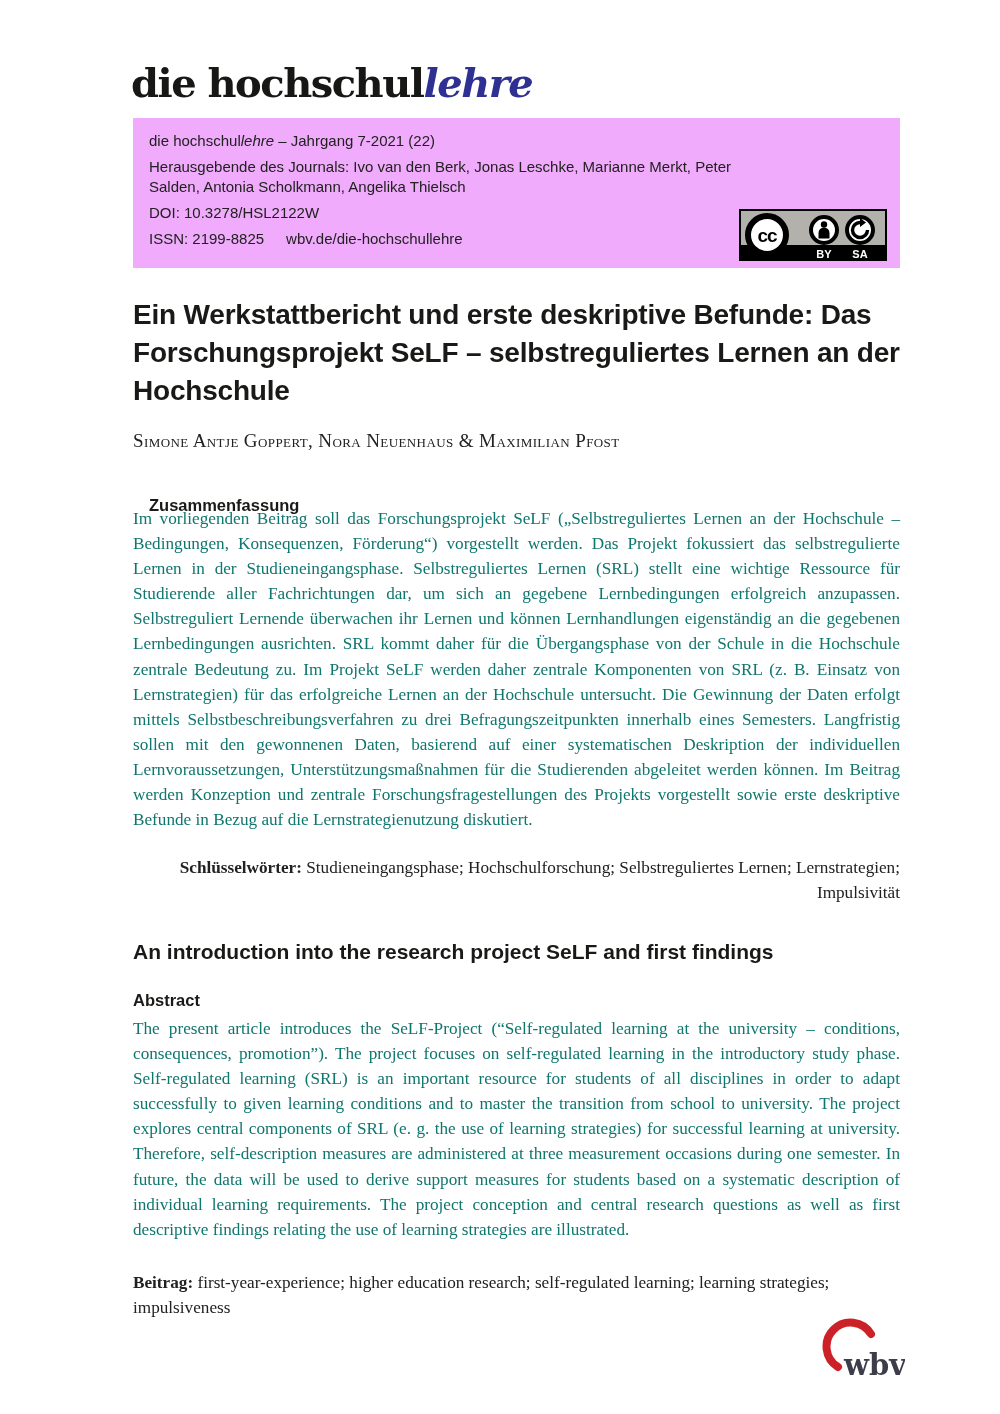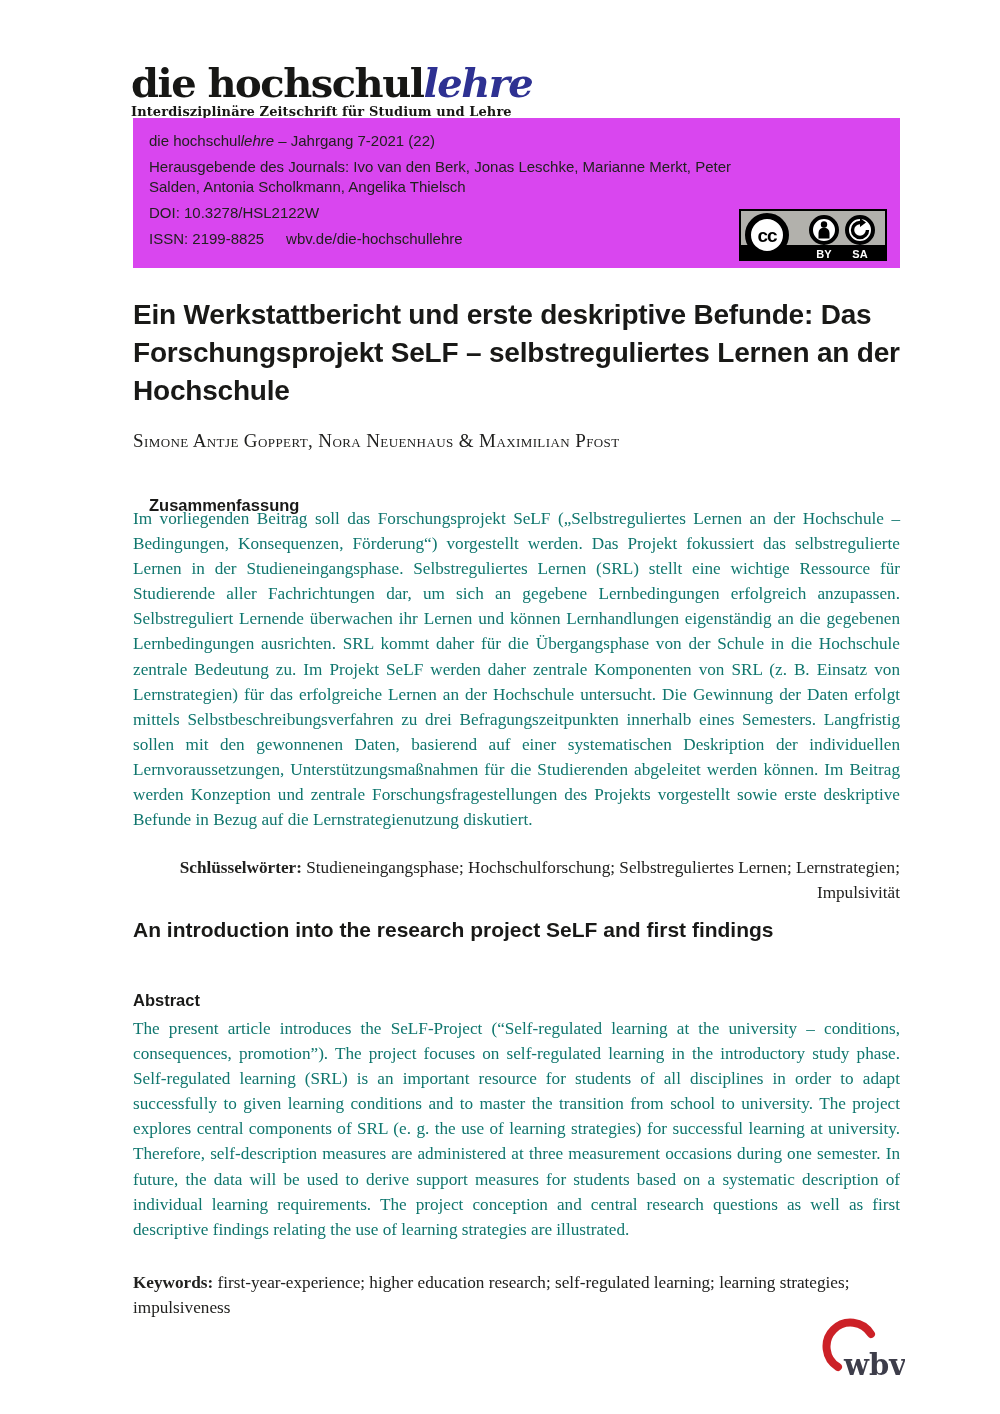--- a/index.html
+++ b/index.html
@@ -7,51 +7,50 @@
     width:1000px;height:1414px;background:#ffffff;position:relative;
     font-family:"Liberation Serif",serif;color:#1d1d1b;overflow:hidden;
   }
   .abs{position:absolute;}
   
   .masthead{left:131px;top:62px;}
   .logo{font-family:"DejaVu Serif",serif;font-weight:bold;font-size:40px;line-height:42px;letter-spacing:-1.5px;color:#171715;}
   .logo .blue{color:#2e3192;font-style:italic;}
   .tagline{font-family:"DejaVu Serif",serif;font-weight:bold;font-size:13px;letter-spacing:0.1px;color:#171715;margin-top:0px;}
   
-  .infobox{left:133px;top:118px;width:767px;height:150px;background:#d946ef;box-sizing:border-box;
+  .infobox{left:133px;top:118px;width:767px;height:150px;background:#f0abfc;box-sizing:border-box;
            padding:13px 32px 0 16px;font-family:"Liberation Sans",sans-serif;font-size:15px;color:#21211f;}
   .infobox p{margin:0 0 6px 0;line-height:20px;}
   .infobox .editors{width:600px;}
   .infobox .issue i{font-style:italic;}
   .issn-line .url{margin-left:22px;}
   .cc-badge{position:absolute;right:13px;bottom:7px;line-height:0;cursor:pointer;}
   
   .title-de{left:133px;top:296px;width:772px;font-family:"Liberation Sans",sans-serif;font-weight:700;
             font-size:28px;line-height:38px;color:#191917;letter-spacing:-0.2px;}
   .authors{left:133px;top:430px;font-variant:small-caps;font-size:19px;letter-spacing:0.4px;color:#21211f;}
   .sec-head{font-family:"Liberation Sans",sans-serif;font-weight:700;font-size:16.5px;color:#191917;}
   .head-zf{left:133px;top:480px;}
   .body-text{width:767px;text-align:justify;font-size:17.2px;line-height:25.1px;color:#0f766e;}
   .abstract-de{left:133px;top:506px;}
   .keywords{width:767px;font-size:17.2px;line-height:25px;color:#21211f;}
   .keywords b{font-weight:bold;}
   .kw-de{left:133px;top:855px;}
-  .title-en{left:133px;top:916px;width:772px;font-family:"Liberation Sans",sans-serif;font-weight:700;
+  .title-en{left:133px;top:938px;width:772px;font-family:"Liberation Sans",sans-serif;font-weight:700;
             font-size:21px;line-height:28px;color:#191917;}
   .head-ab{left:133px;top:991px;}
   .abstract-en{left:133px;top:1016px;}
   .kw-en{left:133px;top:1270px;}
   .wbv{left:820px;top:1318px;line-height:0;}
 </style>
 </head>
 <body>
 
 <header class="abs masthead">
   <div class="logo"><span>die hochschul</span><span class="blue">lehre</span></div>
-  <div class="tagline">Interdisziplinäre Zeitschrift für Studium und Lehre</div>
 </header>
 
 <section class="abs infobox">
   <p class="issue"><span>die hochschul</span><i>lehre</i><span> – Jahrgang 7-2021 (22)</span></p>
   <p class="editors">Herausgebende des Journals: Ivo van den Berk, Jonas Leschke, Marianne Merkt, Peter Salden, Antonia Scholkmann, Angelika Thielsch</p>
   <p>DOI: 10.3278/HSL2122W</p>
   <p class="issn-line"><span>ISSN: 2199-8825</span><span class="url">wbv.de/die-hochschullehre</span></p>
 
   <div class="cc-badge">
     <svg width="148" height="52" viewBox="0 0 148 52">
@@ -83,20 +82,20 @@
 <h2 class="abs sec-head head-zf" style="margin:16px;">Zusammenfassung</h2>
 <p class="abs body-text abstract-de" style="margin:0;">Im vorliegenden Beitrag soll das Forschungsprojekt SeLF („Selbstreguliertes Lernen an der Hochschule – Bedingungen, Konsequenzen, Förderung“) vorgestellt werden. Das Projekt fokussiert das selbstregulierte Lernen in der Studieneingangsphase. Selbstreguliertes Lernen (SRL) stellt eine wichtige Ressource für Studierende aller Fachrichtungen dar, um sich an gegebene Lernbedingungen erfolgreich anzupassen. Selbstreguliert Lernende überwachen ihr Lernen und können Lernhandlungen eigenständig an die gegebenen Lernbedingungen ausrichten. SRL kommt daher für die Übergangsphase von der Schule in die Hochschule zentrale Bedeutung zu. Im Projekt SeLF werden daher zentrale Komponenten von SRL (z. B. Einsatz von Lernstrategien) für das erfolgreiche Lernen an der Hochschule untersucht. Die Gewinnung der Daten erfolgt mittels Selbstbeschreibungsverfahren zu drei Befragungszeitpunkten innerhalb eines Semesters. Langfristig sollen mit den gewonnenen Daten, basierend auf einer systematischen Deskription der individuellen Lernvoraussetzungen, Unterstützungsmaßnahmen für die Studierenden abgeleitet werden können. Im Beitrag werden Konzeption und zentrale Forschungsfragestellungen des Projekts vorgestellt sowie erste deskriptive Befunde in Bezug auf die Lernstrategienutzung diskutiert.</p>
 
 <p class="abs keywords kw-de" style="margin:0;text-align:right;"><b>Schlüsselwörter:</b> <span>Studieneingangsphase; Hochschulforschung; Selbstreguliertes Lernen; Lernstrategien; Impulsivität</span></p>
 
 <h2 class="abs title-en" style="margin:0;">An introduction into the research project SeLF and first findings</h2>
 
 <h3 class="abs sec-head head-ab" style="margin:0;">Abstract</h3>
 <p class="abs body-text abstract-en" style="margin:0;">The present article introduces the SeLF-Project (“Self-regulated learning at the university – conditions, consequences, promotion”). The project focuses on self-regulated learning in the introductory study phase. Self-regulated learning (SRL) is an important resource for students of all disciplines in order to adapt successfully to given learning conditions and to master the transition from school to university. The project explores central components of SRL (e. g. the use of learning strategies) for successful learning at university. Therefore, self-description measures are administered at three measurement occasions during one semester. In future, the data will be used to derive support measures for students based on a systematic description of individual learning requirements. The project conception and central research questions as well as first descriptive findings relating the use of learning strategies are illustrated.</p>
 
-<p class="abs keywords kw-en" style="margin:0;"><b>Keywords:</b> <span>first-year-experience; higher education research; self-regulated learning; learning strategies; impulsiveness</span></p>
+<p class="abs keywords kw-en" style="margin:0;"><b>Beitrag:</b> <span>first-year-experience; higher education research; self-regulated learning; learning strategies; impulsiveness</span></p>
 
 <div class="abs wbv">
   <svg width="85" height="62" viewBox="0 0 85 62">
     <path d="M 18 49 A 24 24 0 1 1 51 16" fill="none" stroke="#cc2127" stroke-width="8" stroke-linecap="round"></path>
     <text x="24" y="57" font-family="DejaVu Serif, serif" font-size="29" font-weight="600" fill="#3d3d4a">wbv</text>
   </svg>
 </div>
 
 </body></html>

